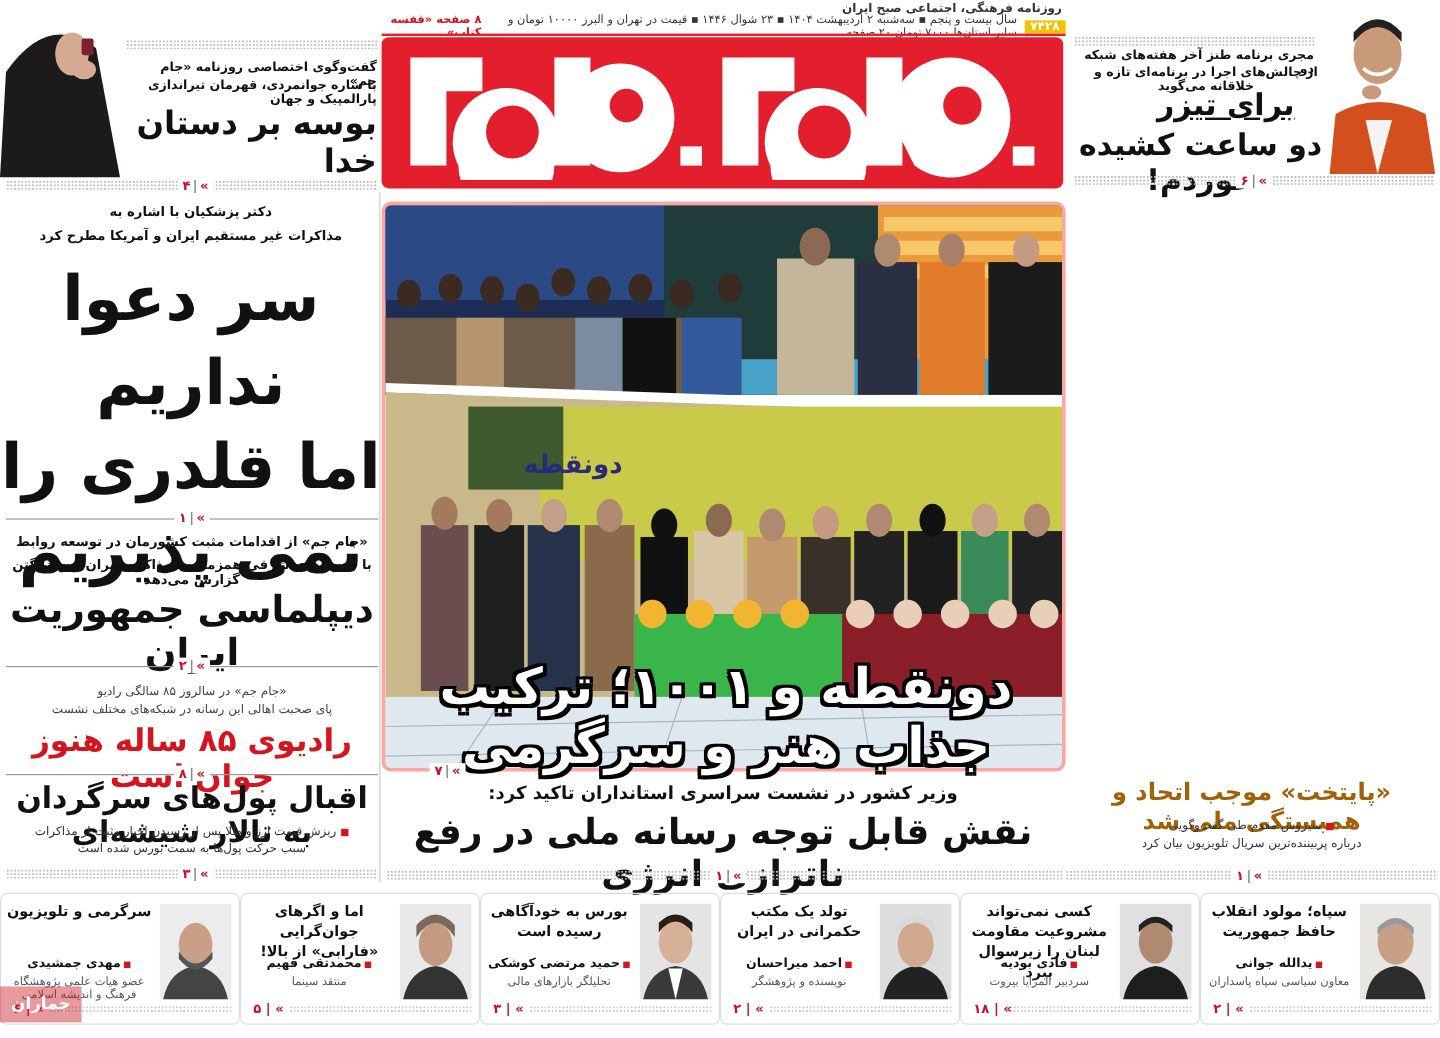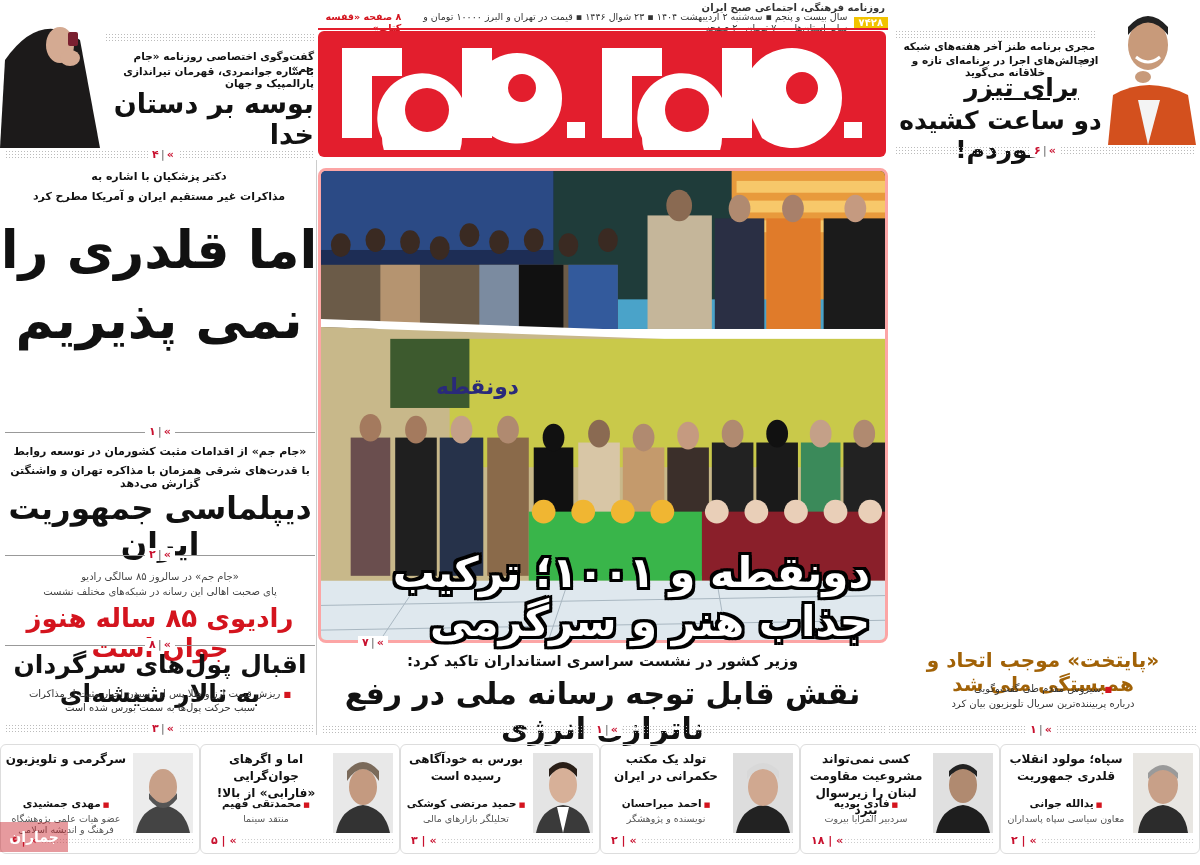--- a/index.html
+++ b/index.html
@@ -49,21 +49,21 @@
   #bourse-head { left: 5px; top: 650px; width: 310px; font-size: 25px; text-align: center; }
   #bourse-sub1 { left: 5px; top: 688px; width: 310px; font-size: 10px; text-align: center; color: #333; }
   #bourse-sub2 { left: 5px; top: 702px; width: 310px; font-size: 10px; text-align: center; color: #333; }
 
   
   #vdiv-left { left: 316px; top: 160px; width: 1px; height: 575px; background: #ccc; }
 
   
   #main-photo { left: 318px; top: 168px; width: 570px; height: 475px; border-radius: 8px; overflow: hidden; border: 3px solid #fca5a5; }
   #main-photo svg { width: 100%; height: 100%; display: block; }
-  #main-head { left: 340px; top: 548px; width: 530px; font-size: 42px; color: #fff; font-weight: 900;
+  #main-head { left: 340px; top: 548px; width: 530px; font-size: 42px; text-align: center; color: #fff; font-weight: 900;
     text-shadow: -3px -3px 0 #000, 3px -3px 0 #000, -3px 3px 0 #000, 3px 3px 0 #000, 0 3px 0 #000, 0 -3px 0 #000, 3px 0 0 #000, -3px 0 0 #000; }
 
   
   #energy-kicker { left: 320px; top: 652px; width: 565px; font-size: 15px; font-weight: bold; text-align: center; }
   #energy-head { left: 320px; top: 676px; width: 565px; font-size: 30px; text-align: center; }
 
   
   #paytakht-head { left: 888px; top: 648px; width: 310px; font-size: 20px; text-align: center; color: #a16207; }
   #paytakht-sub1 { left: 888px; top: 683px; width: 310px; font-size: 10px; text-align: center; color: #333; }
   #paytakht-sub2 { left: 888px; top: 698px; width: 310px; font-size: 10px; text-align: center; color: #333; }
@@ -142,20 +142,21 @@
 <div class="abs" id="tl-kicker1">گفت‌وگوی اختصاصی روزنامه «جام جم»</div>
 <div class="abs" id="tl-kicker2">با ساره جوانمردی، قهرمان تیراندازی پارالمپیک و جهان</div>
 <div class="abs black-head" id="tl-head">بوسه بر دستان خدا</div>
 <div class="abs dotted-line" style="left:5px; top:150px; width:310px;"></div>
 <div class="page-ref" style="left:148px; top:148px;"><span>۴</span><span class="sep">|</span>«</div>
 
 <div class="abs" id="vdiv-left"></div>
 <div class="abs" id="lead-kicker1">دکتر پزشکیان با اشاره به</div>
 <div class="abs" id="lead-kicker2">مذاکرات غیر مستقیم ایران و آمریکا مطرح کرد</div>
 <div class="abs black-head" id="lead-head">
+  <div>سر دعوا نداریم</div>
   <div>اما قلدری را</div>
   <div>نمی پذیریم</div>
 </div>
 <div class="abs solid-line" style="left:5px; top:432px; width:310px;"></div>
 <div class="page-ref" style="left:145px; top:425px;"><span>۱</span><span class="sep">|</span>«</div>
 
 <div class="abs" id="diplo-kicker1">«جام جم» از اقدامات مثبت کشورمان در توسعه روابط</div>
 <div class="abs" id="diplo-kicker2">با قدرت‌های شرقی همزمان با مذاکره تهران و واشنگتن گزارش می‌دهد</div>
 <div class="abs black-head" id="diplo-head">دیپلماسی جمهوریت ایران</div>
 <div class="abs solid-line" style="left:5px; top:555px; width:310px;"></div>
@@ -289,21 +290,21 @@
 <div class="page-ref" style="left:1026px; top:723px;"><span>۱</span><span class="sep">|</span>«</div>
 
 <div class="abs" id="bottom-row">
   <div class="col-card">
     <svg class="photo" viewBox="0 0 60 80">
         <rect width="60" height="80" fill="#e8e6e2"></rect>
         <path d="M5 80 Q8 55 30 52 Q52 55 55 80z" fill="#2c2c2c"></path>
         <ellipse cx="30" cy="32" rx="15" ry="19" fill="#c8a088"></ellipse>
         <path d="M15 26 Q30 8 45 26 L45 20 Q30 4 15 20z" fill="#9a9a9a"></path>
       </svg>
-    <div class="title">سپاه؛ مولود انقلاب قلدری جمهوریت</div>
+    <div class="title">سپاه؛ مولود انقلاب حافظ جمهوریت</div>
     <div class="author">یدالله جوانی</div>
     <div class="role">معاون سیاسی سپاه پاسداران</div>
     <div class="dots"></div>
     <div class="ref"><span>۲</span> | «</div>
   </div>
   <div class="col-card">
     <svg class="photo" viewBox="0 0 60 80">
         <rect width="60" height="80" fill="#e0e0e0"></rect>
         <path d="M3 80 Q8 55 30 52 Q52 55 57 80z" fill="#1e1e1e"></path>
         <ellipse cx="30" cy="32" rx="14" ry="18" fill="#b08a70"></ellipse>

